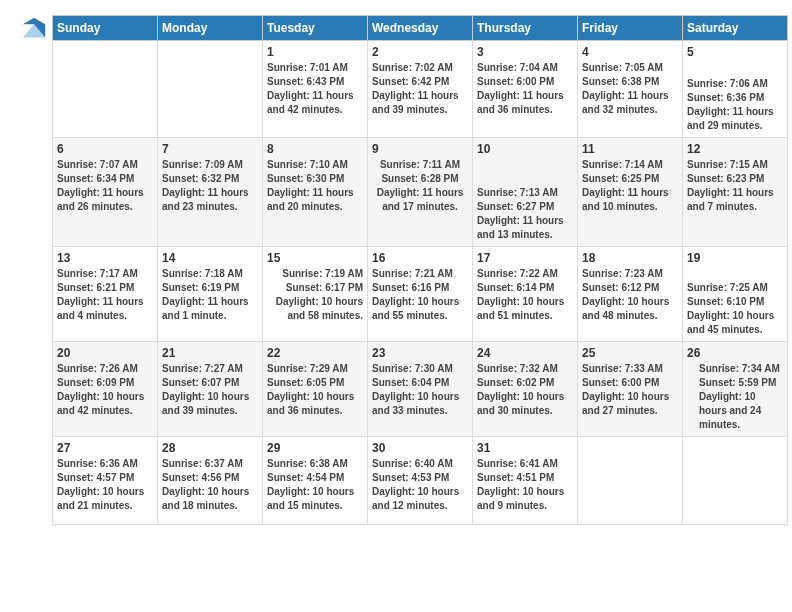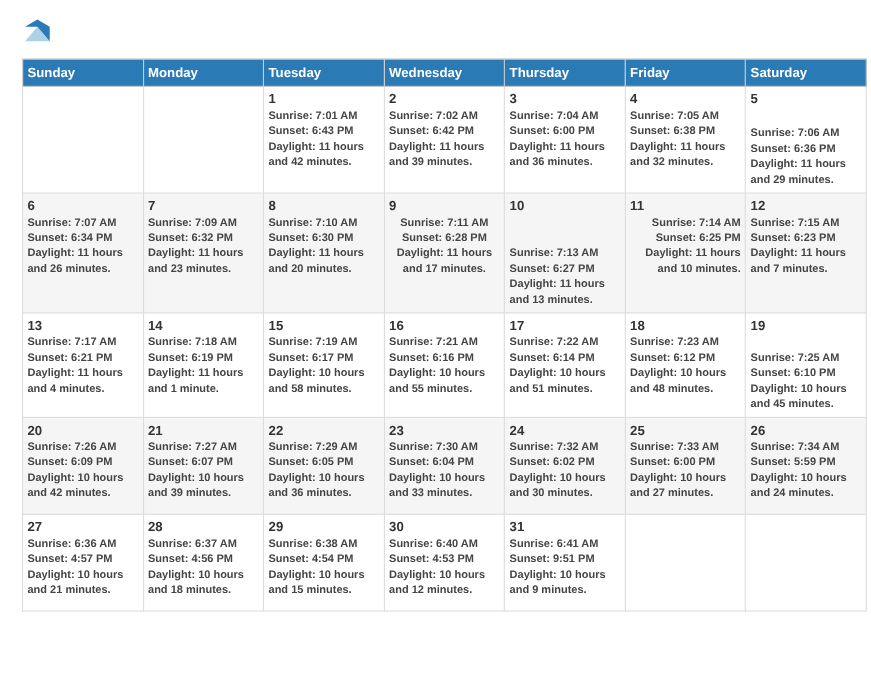--- a/index.html
+++ b/index.html
@@ -8,21 +8,21 @@
       background: #fff;
       width: 792px;
       height: 612px;
       overflow: hidden;
     }
     .page {
       width: 792px;
       height: 450px;
       padding: 15px 4px 10px 20px;
       display: flex;
-      flex-direction: column;
+      flex-direction: row;
     }
     .header {
       display: flex;
       justify-content: space-between;
       align-items: flex-start;
       margin-bottom: 10px;
     }
     .logo {
       display: flex;
       align-items: center;
@@ -187,21 +187,21 @@
 Daylight: 11 hours and 17 minutes.</div>
           </td>
           <td>
             <span class="day-num">10</span>
             <div class="day-info" style="white-space: pre-line; margin-top: 30px;">Sunrise: 7:13 AM
 Sunset: 6:27 PM
 Daylight: 11 hours and 13 minutes.</div>
           </td>
           <td>
             <span class="day-num">11</span>
-            <div class="day-info" style="white-space: pre-line; text-align: right;">Sunrise: 7:14 AM
+            <div class="day-info" style="white-space: pre-line;">Sunrise: 7:14 AM
 Sunset: 6:25 PM
 Daylight: 11 hours and 10 minutes.</div>
           </td>
           <td>
             <span class="day-num">12</span>
             <div class="day-info" style="white-space: pre-line;">Sunrise: 7:15 AM
 Sunset: 6:23 PM
 Daylight: 11 hours and 7 minutes.</div>
           </td>
         </tr>
@@ -213,21 +213,21 @@
 Daylight: 11 hours and 4 minutes.</div>
           </td>
           <td>
             <span class="day-num">14</span>
             <div class="day-info" style="white-space: pre-line;">Sunrise: 7:18 AM
 Sunset: 6:19 PM
 Daylight: 11 hours and 1 minute.</div>
           </td>
           <td>
             <span class="day-num">15</span>
-            <div class="day-info" style="white-space: pre-line;">Sunrise: 7:19 AM
+            <div class="day-info" style="white-space: pre-line; text-align: right;">Sunrise: 7:19 AM
 Sunset: 6:17 PM
 Daylight: 10 hours and 58 minutes.</div>
           </td>
           <td>
             <span class="day-num">16</span>
             <div class="day-info" style="white-space: pre-line;">Sunrise: 7:21 AM
 Sunset: 6:16 PM
 Daylight: 10 hours and 55 minutes.</div>
           </td>
           <td>
@@ -281,21 +281,21 @@
 Daylight: 10 hours and 30 minutes.</div>
           </td>
           <td>
             <span class="day-num">25</span>
             <div class="day-info" style="white-space: pre-line;">Sunrise: 7:33 AM
 Sunset: 6:00 PM
 Daylight: 10 hours and 27 minutes.</div>
           </td>
           <td>
             <span class="day-num">26</span>
-            <div class="day-info" style="white-space: pre-line;">Sunrise: 7:34 AM
+            <div class="day-info" style="white-space: pre-line; margin-left: 12px;">Sunrise: 7:34 AM
 Sunset: 5:59 PM
 Daylight: 10 hours and 24 minutes.</div>
           </td>
         </tr>
         <tr>
           <td>
             <span class="day-num">27</span>
             <div class="day-info" style="white-space: pre-line;">Sunrise: 6:36 AM
 Sunset: 4:57 PM
 Daylight: 10 hours and 21 minutes.</div>
@@ -314,21 +314,21 @@
           </td>
           <td>
             <span class="day-num">30</span>
             <div class="day-info" style="white-space: pre-line;">Sunrise: 6:40 AM
 Sunset: 4:53 PM
 Daylight: 10 hours and 12 minutes.</div>
           </td>
           <td>
             <span class="day-num">31</span>
             <div class="day-info" style="white-space: pre-line;">Sunrise: 6:41 AM
-Sunset: 9:51 PM
+Sunset: 4:51 PM
 Daylight: 10 hours and 9 minutes.</div>
           </td>
           <td></td>
           <td></td>
         </tr>
       </tbody>
   </table>
 </div>
 
 </body></html>

